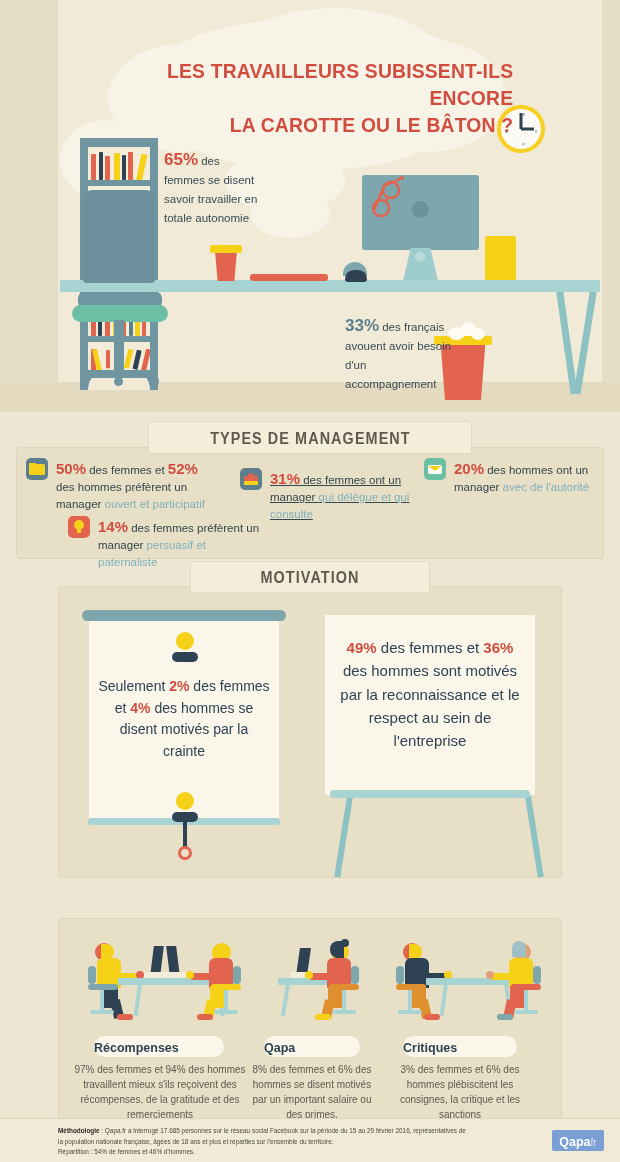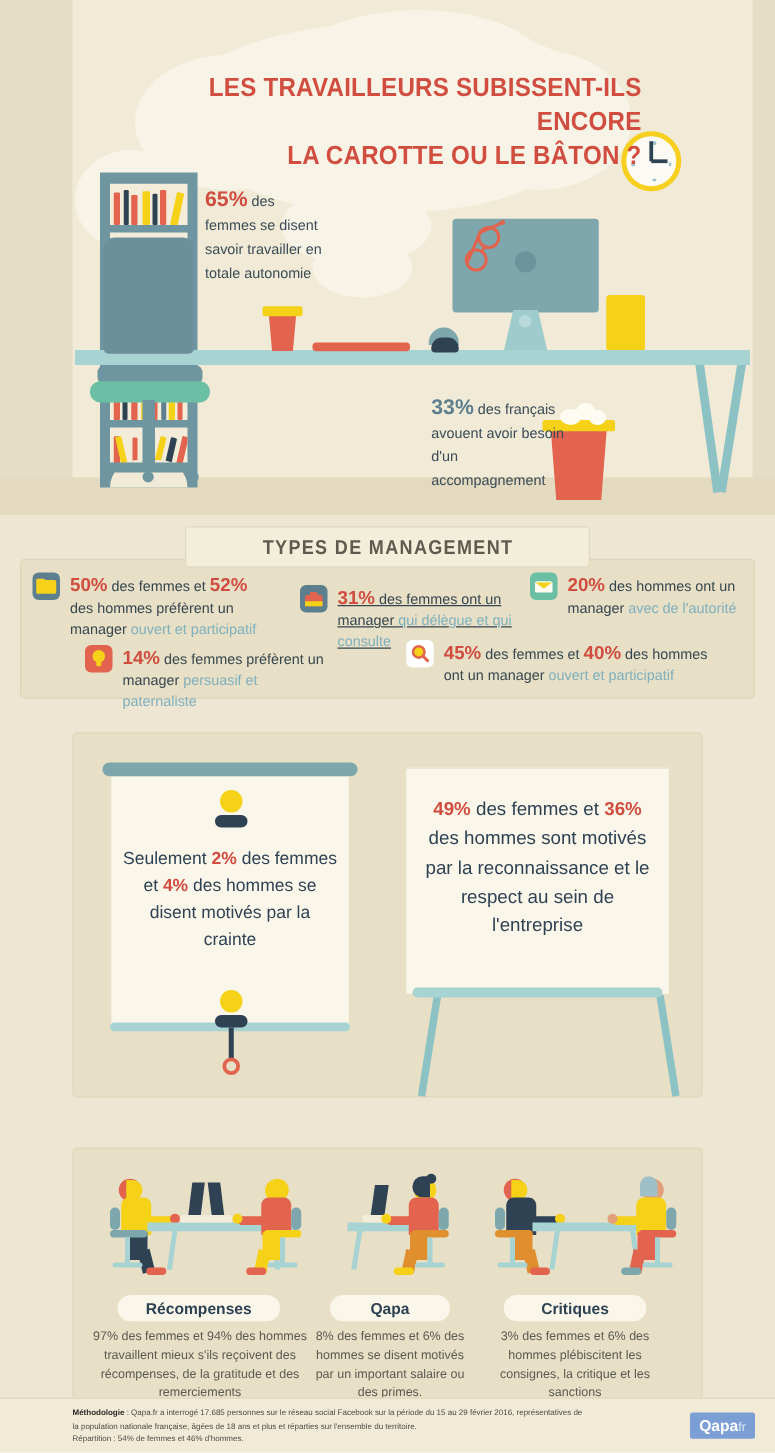--- a/index.html
+++ b/index.html
@@ -288,21 +288,21 @@
     line-height: 1.55;
   }
   .mot-text .p { color: #d04d3f; font-weight: bold; }
 
   .easel-leg { position: absolute; width: 6px; background: #8cc2c3; }
 
   
   .pill {
     position: absolute; height: 21px;
     background: #faf7ea; border-radius: 11px;
-    text-align: center; line-height: 21px;
+    text-align: left; line-height: 21px;
   }
   .pill span {
     font-family: "Liberation Sans Narrow", "Liberation Sans", sans-serif;
     font-size: 12.5px; font-weight: bold; color: #2f4254;
   }
   .cap {
     position: absolute;
     text-align: center;
     font-size: 10px;
     color: #5b5a52;
@@ -531,34 +531,25 @@
           <rect x="4" y="7" width="14" height="9" rx="1.5" fill="#fdfbf2"></rect>
           <path d="M4.5 8 L11 13 L17.5 8 Z" fill="#f5d118"></path>
         </svg>
     </div>
     <div class="mg-txt" style="padding-left:30px;">
       <b class="p">20%</b><span> des hommes ont un</span>
       <div><span>manager </span><span class="hl">avec de l'autorité</span></div>
     </div>
   </div>
 
-  <div class="mg-item" style="left:325px; top:512px; width:270px;">
-    <div class="mg-ico" style="background:#ffffff;">
-      <svg viewBox="0 0 22 22" width="22" height="22">
-          <circle cx="10" cy="9.5" r="4.6" stroke="#e2634e" stroke-width="2" fill="#f5d118"></circle>
-          <line x1="13.5" y1="13" x2="17" y2="16.5" stroke="#e2634e" stroke-width="2.4" stroke-linecap="round"></line>
-        </svg>
-    </div>
-    <div class="mg-txt" style="padding-left:30px;">
-      <b class="p">45%</b><span> des femmes et </span><b class="p">40%</b><span> des hommes</span>
-      <div><span>ont un manager </span><span class="hl">ouvert et participatif</span></div>
-    </div>
-  </div>
 
   <div class="panel" style="left:58px; top:586px; width:504px; height:292px;"></div>
+  <div class="banner" style="left:190px; top:561px; width:240px; height:32px; line-height:32px;">
+    <span>MOTIVATION</span>
+  </div>
 
   <div class="board" style="left:88px; top:620px; width:192px; height:200px;"></div>
   <div class="board-bar" style="left:82px; top:610px; width:204px;"></div>
   <div class="board-bar" style="left:88px; top:818px; width:192px; height:7px; background:#a8d3d3;"></div>
   <div style="position:absolute;left:176px;top:632px;width:18px;height:18px;border-radius:50%;background:#f5d118;"></div>
   <div style="position:absolute;left:172px;top:652px;width:26px;height:10px;border-radius:5px;background:#2f4254;"></div>
   <div style="position:absolute;left:176px;top:792px;width:18px;height:18px;border-radius:50%;background:#f5d118;"></div>
   <div style="position:absolute;left:172px;top:812px;width:26px;height:10px;border-radius:5px;background:#2f4254;"></div>
   <div style="position:absolute;left:183px;top:822px;width:4px;height:26px;background:#2f4254;"></div>
   <div style="position:absolute;left:178px;top:846px;width:14px;height:14px;border-radius:50%;border:3px solid #e2634e;"></div>

